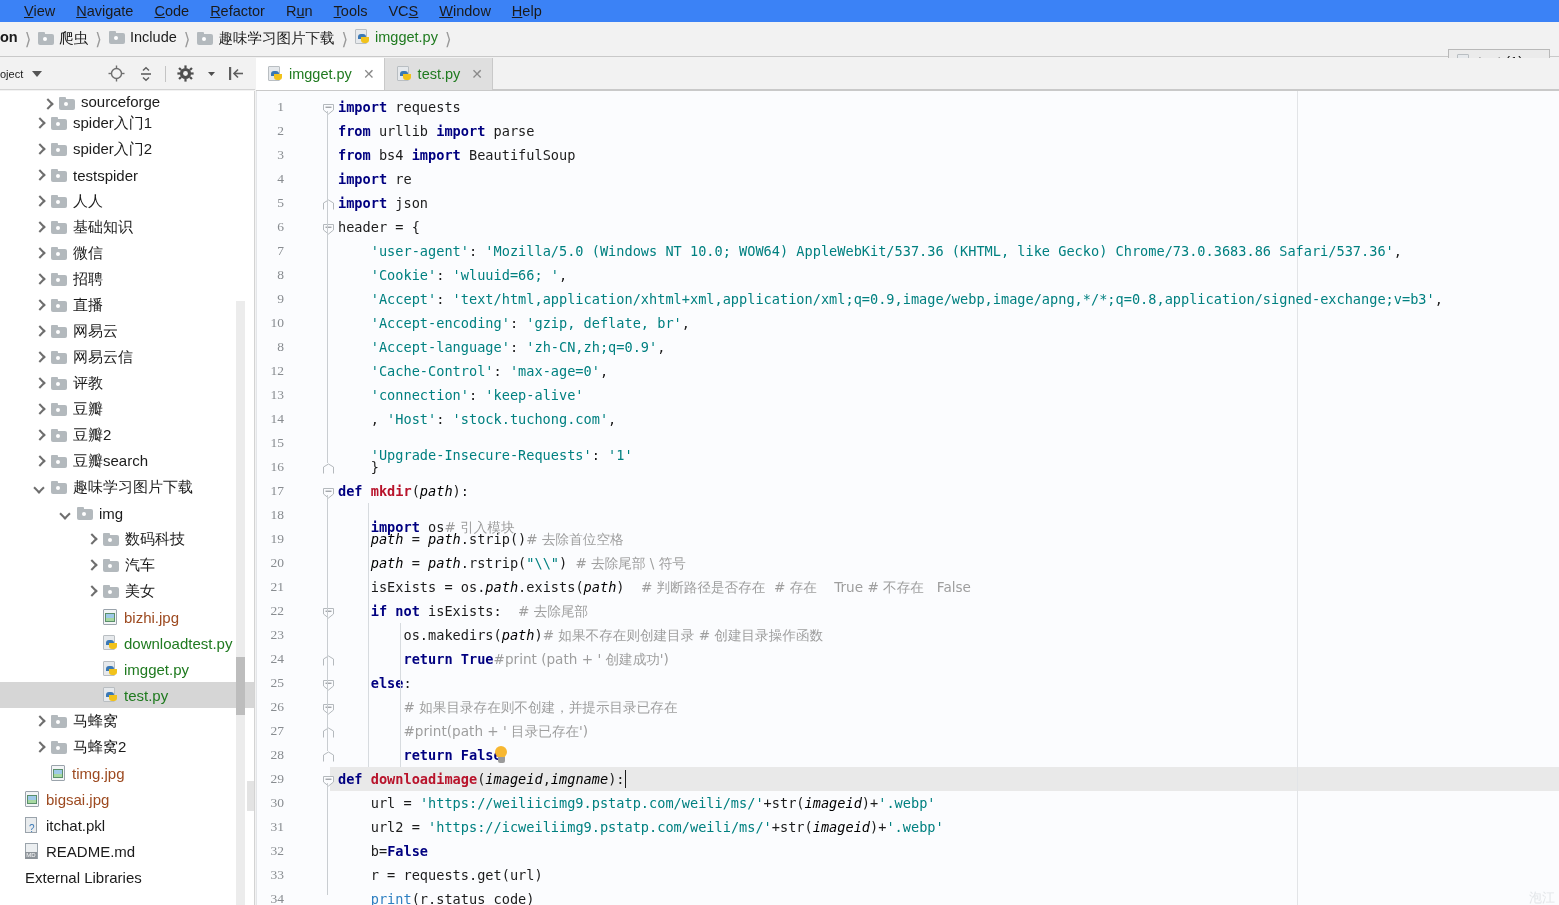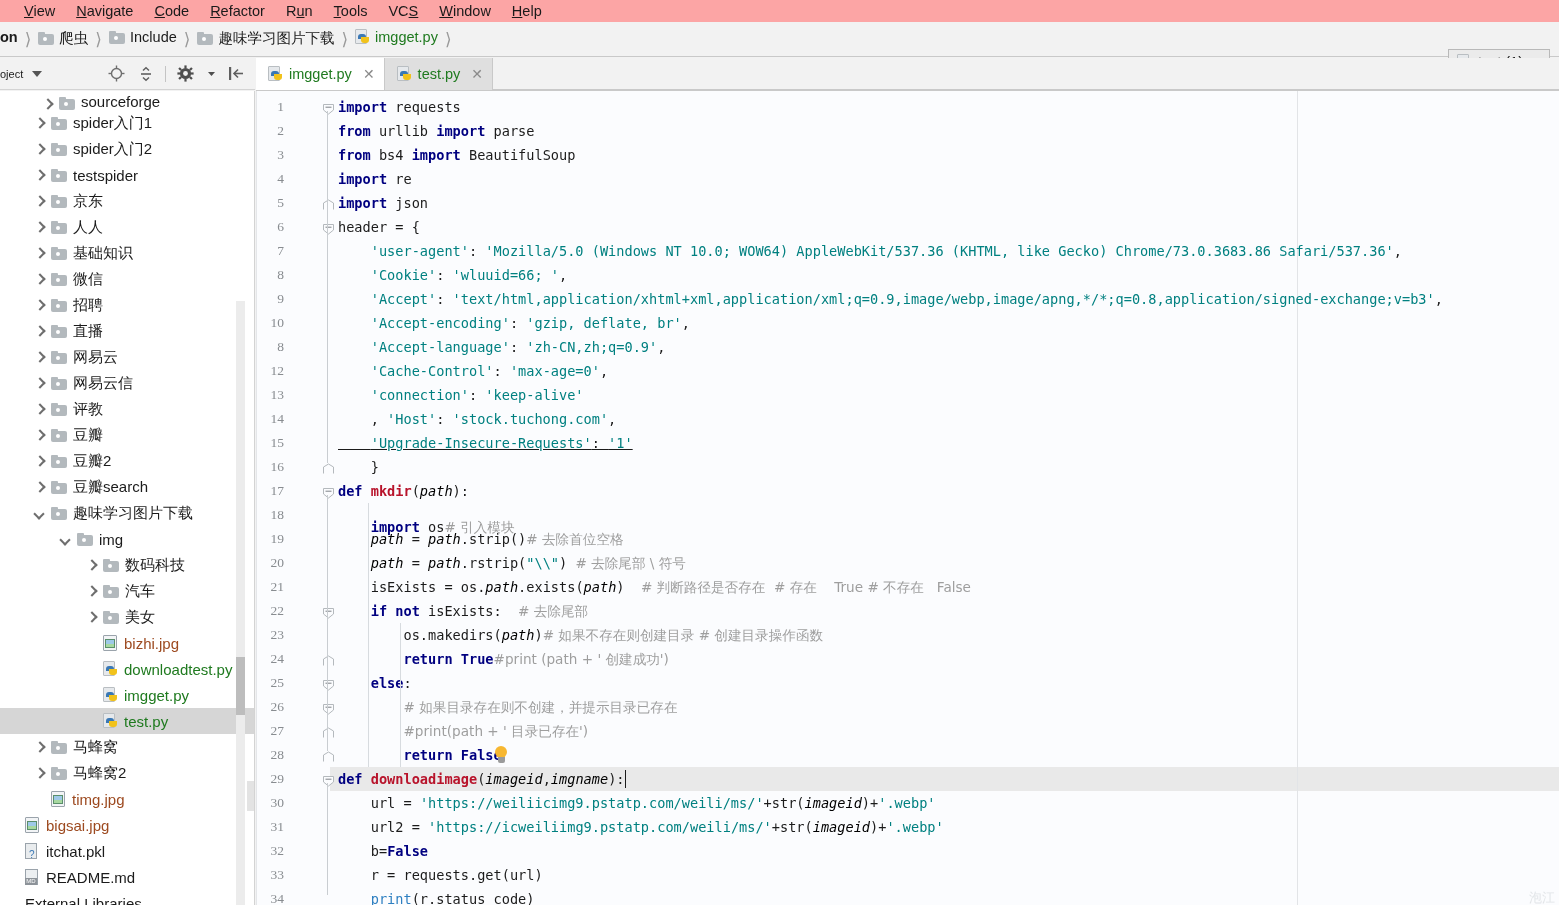--- a/index.html
+++ b/index.html
@@ -8,21 +8,21 @@
     width: 1559px; height: 905px;
     overflow: hidden;
     background: #f7f8fa;
     font-family: "Liberation Sans", sans-serif;
   }
   .app { position: relative; width: 1559px; height: 905px; background: #f2f2f2; }
 
   
   .menubar {
     position: absolute; left: 0; top: 0; width: 1559px; height: 22px;
-    background: #fca5a5; display: flex; align-items: center;
+    background: #3b82f6; display: flex; align-items: center;
     padding-left: 14px; gap: 0px;
   }
   .menu-item {
     font-size: 14.5px; color: #1a1a1a; padding: 1px 11px 2px 10px;
     line-height: 18px; white-space: nowrap;
   }
   .menu-item u { text-decoration: underline; }
 
   
   .crumbbar {
@@ -336,29 +336,20 @@
           </span>
           <span class="name">testspider</span>
         </div>
         <div class="trow" style="padding-left: 34px;">
           <span class="arrow right"></span>
           <span class="ico-folder">
             <span class="t"></span>
             <span class="b"></span>
             <span class="d"></span>
           </span>
-          <span class="name">京东</span>
-        </div>
-        <div class="trow" style="padding-left: 34px;">
-          <span class="arrow right"></span>
-          <span class="ico-folder">
-            <span class="t"></span>
-            <span class="b"></span>
-            <span class="d"></span>
-          </span>
           <span class="name">人人</span>
         </div>
         <div class="trow" style="padding-left: 34px;">
           <span class="arrow right"></span>
           <span class="ico-folder">
             <span class="t"></span>
             <span class="b"></span>
             <span class="d"></span>
           </span>
           <span class="name">基础知识</span>
@@ -713,21 +704,21 @@
           <div class="cl" style="top: 100px; left: 8px;"><span class="kw">import</span><span class="plain"> </span><span class="plain">json</span></div>
           <div class="cl" style="top: 124px; left: 8px;"><span class="plain">header</span><span class="plain"> = {</span></div>
           <div class="cl" style="top: 148px; left: 8px;"><span class="plain">    </span><span class="str">'user-agent'</span><span class="plain">: </span><span class="str">'Mozilla/5.0 (Windows NT 10.0; WOW64) AppleWebKit/537.36 (KHTML, like Gecko) Chrome/73.0.3683.86 Safari/537.36'</span><span class="plain">,</span></div>
           <div class="cl" style="top: 172px; left: 8px;"><span class="plain">    </span><span class="str">'Cookie'</span><span class="plain">: </span><span class="str">'wluuid=66; '</span><span class="plain">,</span></div>
           <div class="cl" style="top: 196px; left: 8px;"><span class="plain">    </span><span class="str">'Accept'</span><span class="plain">: </span><span class="str">'text/html,application/xhtml+xml,application/xml;q=0.9,image/webp,image/apng,*/*;q=0.8,application/signed-exchange;v=b3'</span><span class="plain">,</span></div>
           <div class="cl" style="top: 220px; left: 8px;"><span class="plain">    </span><span class="str">'Accept-encoding'</span><span class="plain">: </span><span class="str">'gzip, deflate, br'</span><span class="plain">,</span></div>
           <div class="cl" style="top: 244px; left: 8px;"><span class="plain">    </span><span class="str">'Accept-language'</span><span class="plain">: </span><span class="str">'zh-CN,zh;q=0.9'</span><span class="plain">,</span></div>
           <div class="cl" style="top: 268px; left: 8px;"><span class="plain">    </span><span class="str">'Cache-Control'</span><span class="plain">: </span><span class="str">'max-age=0'</span><span class="plain">,</span></div>
           <div class="cl" style="top: 292px; left: 8px;"><span class="plain">    </span><span class="str">'connection'</span><span class="plain">: </span><span class="str">'keep-alive'</span></div>
           <div class="cl" style="top: 316px; left: 8px;"><span class="plain">    , </span><span class="str">'Host'</span><span class="plain">: </span><span class="str">'stock.tuchong.com'</span><span class="plain">,</span></div>
-          <div class="cl" style="top: 340px; left: 8px; text-decoration: underline;"><span class="plain">    </span><span class="str">'Upgrade-Insecure-Requests'</span><span class="plain">: </span><span class="str">'1'</span></div>
+          <div class="cl" style="top: 352px; left: 8px;"><span class="plain">    </span><span class="str">'Upgrade-Insecure-Requests'</span><span class="plain">: </span><span class="str">'1'</span></div>
           <div class="cl" style="top: 364px; left: 8px;"><span class="plain">    }</span></div>
           <div class="cl" style="top: 388px; left: 8px;"><span class="kw">def</span><span class="plain"> </span><span class="fn">mkdir</span><span class="plain">(</span><span class="param">path</span><span class="plain">):</span></div>
           <div class="cl" style="top: 412px; left: 8px; margin-top: 12px;"><span class="plain">    </span><span class="kw">import</span><span class="plain"> </span><span class="plain">os</span><span class="cmt cmt-cn"># 引入模块</span></div>
           <div class="cl" style="top: 436px; left: 8px;"><span class="plain">    </span><span class="param">path</span><span class="plain"> = </span><span class="param">path</span><span class="plain">.</span><span class="plain">strip</span><span class="plain">()</span><span class="cmt cmt-cn"># 去除首位空格</span></div>
           <div class="cl" style="top: 460px; left: 8px;"><span class="plain">    </span><span class="param">path</span><span class="plain"> = </span><span class="param">path</span><span class="plain">.</span><span class="plain">rstrip</span><span class="plain">(</span><span class="str">"\\"</span><span class="plain">) </span><span class="cmt cmt-cn"># 去除尾部 \ 符号</span></div>
           <div class="cl" style="top: 484px; left: 8px;"><span class="plain">    </span><span class="plain">isExists</span><span class="plain"> = </span><span class="plain">os</span><span class="plain">.</span><span class="param">path</span><span class="plain">.</span><span class="plain">exists</span><span class="plain">(</span><span class="param">path</span><span class="plain">)  </span><span class="cmt cmt-cn"># 判断路径是否存在  # 存在    True # 不存在   False</span></div>
           <div class="cl" style="top: 508px; left: 8px;"><span class="plain">    </span><span class="kw">if</span><span class="plain"> </span><span class="kw">not</span><span class="plain"> </span><span class="plain">isExists</span><span class="plain">:  </span><span class="cmt cmt-cn"># 去除尾部</span></div>
           <div class="cl" style="top: 532px; left: 8px;"><span class="plain">        </span><span class="plain">os</span><span class="plain">.</span><span class="plain">makedirs</span><span class="plain">(</span><span class="param">path</span><span class="plain">)</span><span class="cmt cmt-cn"># 如果不存在则创建目录 # 创建目录操作函数</span></div>
           <div class="cl" style="top: 556px; left: 8px;"><span class="plain">        </span><span class="kw">return</span><span class="plain"> </span><span class="kw">True</span><span class="cmt cmt-cn">#print (path + ' 创建成功')</span></div>
           <div class="cl" style="top: 580px; left: 8px;"><span class="plain">    </span><span class="kw">else</span><span class="plain">:</span></div>

